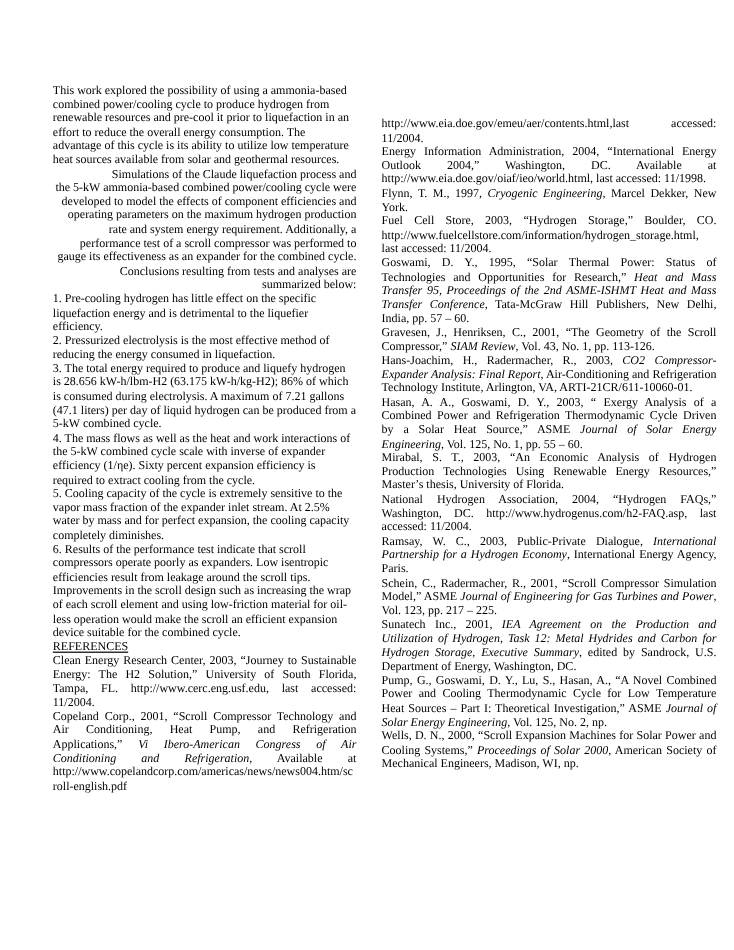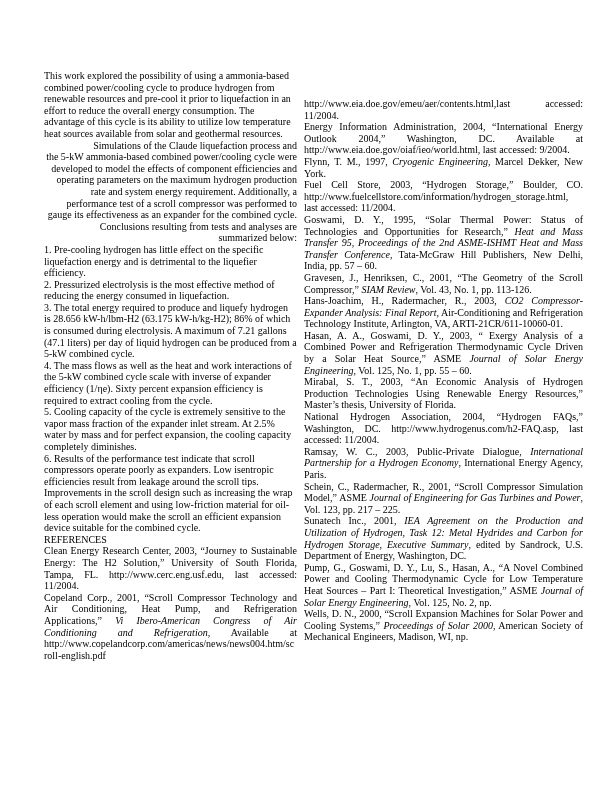--- a/index.html
+++ b/index.html
@@ -14,36 +14,36 @@
     background: #ffffff;
     color: #000000;
     font-family: "Liberation Serif", "DejaVu Serif", serif;
     overflow: hidden;
   }
   .columns {
     position: absolute;
     left: 44px;
     top: 70px;
     display: flex;
-    gap: 7px;
+    gap: 21px;
   }
   .col {
     font-size: 10px;
     line-height: 11.6px;
   }
   .col-left  { width: 253px; }
   .col-right { width: 279px; margin-top: 28px; }
   .col p {
     margin: 0;
     padding: 0;
     overflow-wrap: break-word;
   }
   .p-body        { text-align: left; }
   .p-body-indent { text-align: right; text-indent: 40px; }
-  .p-heading     { text-align: left; }
+  .p-heading     { text-decoration: underline; text-align: left; }
   .p-ref, .p-ref-cont { text-align: justify; }
   .col em { }
 </style>
 </head>
 <body>
 
 <div class="page">
   <div class="columns">
     <div class="col col-left">
         <p class="p-body"><span>This work explored the possibility of using a ammonia-based combined power/cooling cycle to produce hydrogen from renewable resources and pre-cool it prior to liquefaction in an effort to reduce the overall energy consumption. The advantage of this cycle is its ability to utilize low temperature heat sources available from solar and geothermal resources.</span></p>
@@ -54,21 +54,21 @@
         <p class="p-body"><span>3. The total energy required to produce and liquefy hydrogen is 28.656 kW-h/lbm-H2 (63.175 kW-h/kg-H2); 86% of which is consumed during electrolysis. A maximum of 7.21 gallons (47.1 liters) per day of liquid hydrogen can be produced from a 5-kW combined cycle.</span></p>
         <p class="p-body"><span>4. The mass flows as well as the heat and work interactions of the 5-kW combined cycle scale with inverse of expander efficiency (1/ηe). Sixty percent expansion efficiency is required to extract cooling from the cycle.</span></p>
         <p class="p-body"><span>5. Cooling capacity of the cycle is extremely sensitive to the vapor mass fraction of the expander inlet stream. At 2.5% water by mass and for perfect expansion, the cooling capacity completely diminishes.</span></p>
         <p class="p-body"><span>6. Results of the performance test indicate that scroll compressors operate poorly as expanders. Low isentropic efficiencies result from leakage around the scroll tips. Improvements in the scroll design such as increasing the wrap of each scroll element and using low-friction material for oil-less operation would make the scroll an efficient expansion device suitable for the combined cycle.</span></p>
         <p class="p-heading"><span>REFERENCES</span></p>
         <p class="p-ref"><span>Clean Energy Research Center, 2003, “Journey to Sustainable Energy: The H2 Solution,” University of South Florida, Tampa, FL. http://www.cerc.eng.usf.edu, last accessed: 11/2004.</span></p>
         <p class="p-ref"><span>Copeland Corp., 2001, “Scroll Compressor Technology and Air Conditioning, Heat Pump, and Refrigeration Applications,” </span><em>Vi Ibero-American Congress of Air Conditioning and Refrigeration</em><span>, Available at http://www.copelandcorp.com/americas/news/news004.htm/scroll-english.pdf</span></p>
       </div>
     <div class="col col-right">
         <p class="p-ref-cont"><span>http://www.eia.doe.gov/emeu/aer/contents.html,last accessed: 11/2004.</span></p>
-        <p class="p-ref"><span>Energy Information Administration, 2004, “International Energy Outlook 2004,” Washington, DC. Available at http://www.eia.doe.gov/oiaf/ieo/world.html, last accessed: 9/2004.</span></p>
+        <p class="p-ref"><span>Energy Information Administration, 2004, “International Energy Outlook 2004,” Washington, DC. Available at http://www.eia.doe.gov/oiaf/ieo/world.html, last accessed: 11/1998.</span></p>
         <p class="p-ref"><span>Flynn, T. M., 1997, </span><em>Cryogenic Engineering</em><span>, Marcel Dekker, New York.</span></p>
         <p class="p-ref"><span>Fuel Cell Store, 2003, “Hydrogen Storage,” Boulder, CO. http://www.fuelcellstore.com/information/hydrogen_storage.html, last accessed: 11/2004.</span></p>
         <p class="p-ref"><span>Goswami, D. Y., 1995, “Solar Thermal Power: Status of Technologies and Opportunities for Research,” </span><em>Heat and Mass Transfer 95, Proceedings of the 2nd ASME-ISHMT Heat and Mass Transfer Conference</em><span>, Tata-McGraw Hill Publishers, New Delhi, India, pp. 57 – 60.</span></p>
         <p class="p-ref"><span>Gravesen, J., Henriksen, C., 2001, “The Geometry of the Scroll Compressor,” </span><em>SIAM Review</em><span>, Vol. 43, No. 1, pp. 113-126.</span></p>
         <p class="p-ref"><span>Hans-Joachim, H., Radermacher, R., 2003, </span><em>CO2 Compressor-Expander Analysis: Final Report</em><span>, Air-Conditioning and Refrigeration Technology Institute, Arlington, VA, ARTI-21CR/611-10060-01.</span></p>
         <p class="p-ref"><span>Hasan, A. A., Goswami, D. Y., 2003, “ Exergy Analysis of a Combined Power and Refrigeration Thermodynamic Cycle Driven by a Solar Heat Source,” ASME </span><em>Journal of Solar Energy Engineering</em><span>, Vol. 125, No. 1, pp. 55 – 60.</span></p>
         <p class="p-ref"><span>Mirabal, S. T., 2003, “An Economic Analysis of Hydrogen Production Technologies Using Renewable Energy Resources,” Master’s thesis, University of Florida.</span></p>
         <p class="p-ref"><span>National Hydrogen Association, 2004, “Hydrogen FAQs,” Washington, DC. http://www.hydrogenus.com/h2-FAQ.asp, last accessed: 11/2004.</span></p>
         <p class="p-ref"><span>Ramsay, W. C., 2003, Public-Private Dialogue, </span><em>International Partnership for a Hydrogen Economy</em><span>, International Energy Agency, Paris.</span></p>
         <p class="p-ref"><span>Schein, C., Radermacher, R., 2001, “Scroll Compressor Simulation Model,” ASME </span><em>Journal of Engineering for Gas Turbines and Power</em><span>, Vol. 123, pp. 217 – 225.</span></p>

